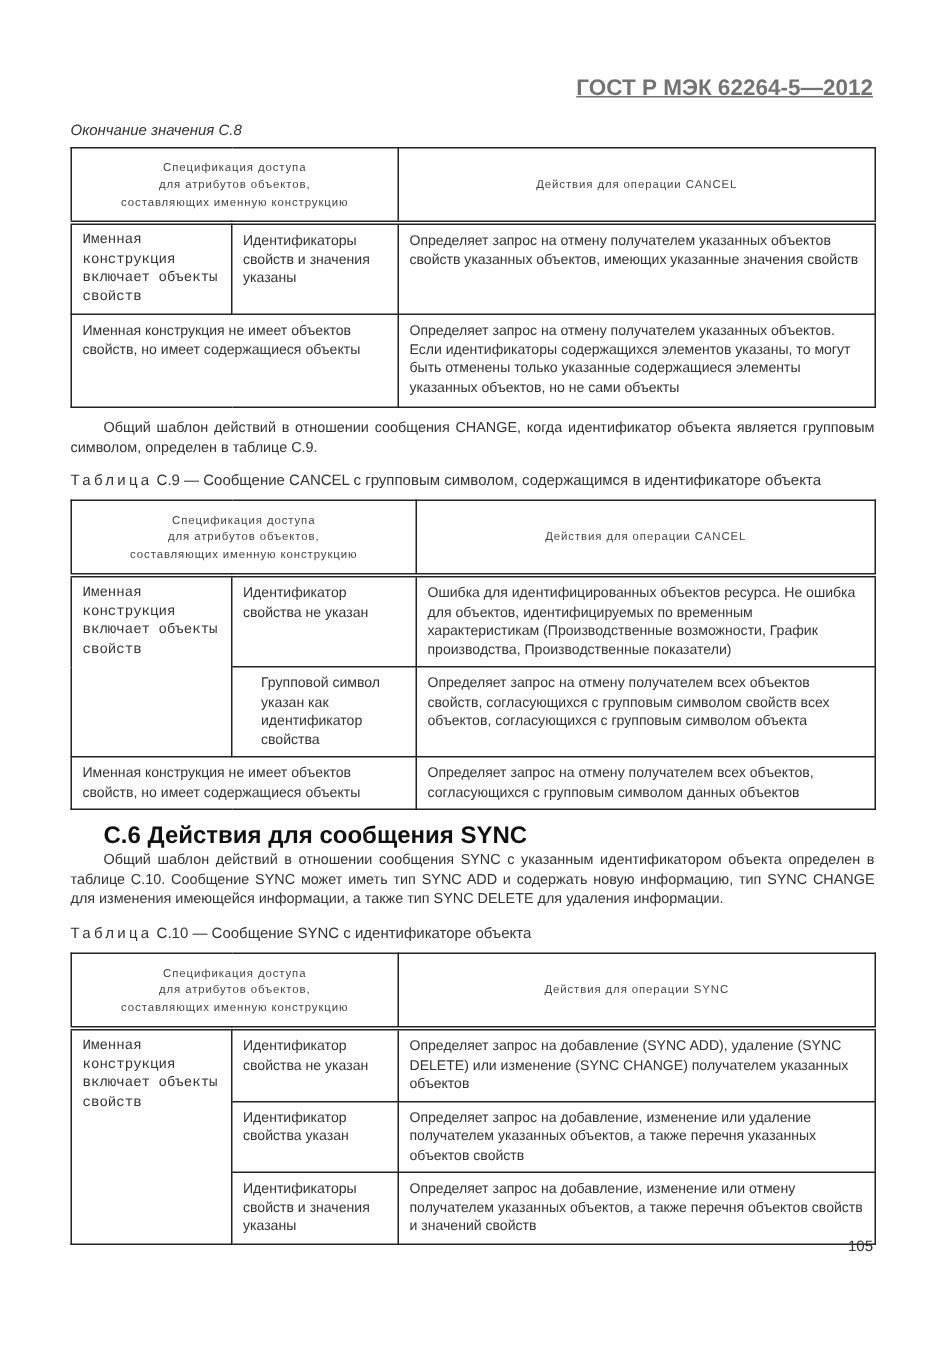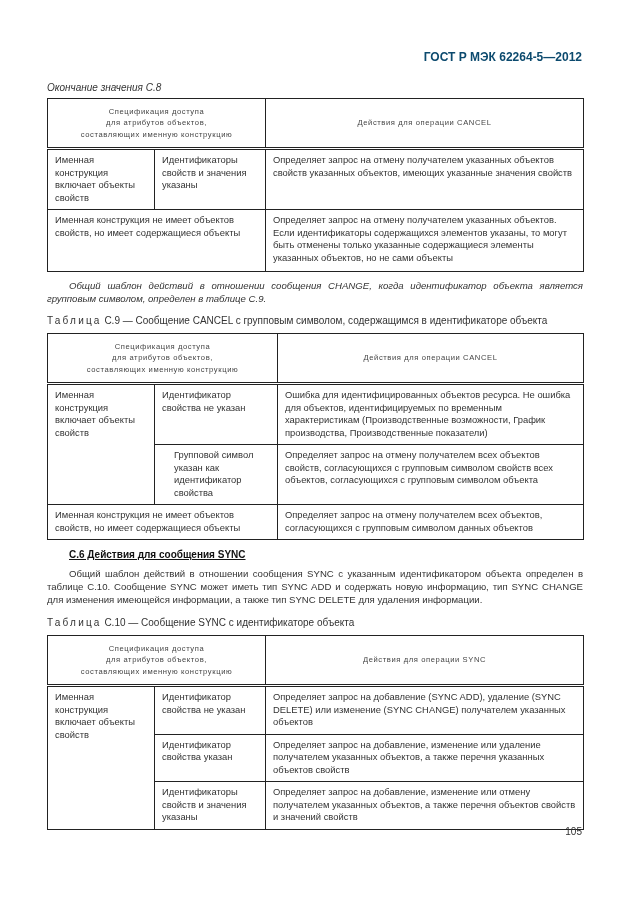--- a/index.html
+++ b/index.html
@@ -1,30 +1,30 @@
 <!DOCTYPE html>
 <html><head>
 <meta charset="utf-8">
 <style>
   html, body { margin:0; padding:0; background:#fff; }
   body { width:630px; height:913px; position:relative; font-family:"Liberation Sans", sans-serif; color:#222; overflow:hidden; }
   .abs { position:absolute; }
-  .header-code { right:48px; top:50px; font-weight:bold; font-size:12px; color:#0c4a6e; }
+  .header-code { right:48px; top:50px; font-weight:bold; font-size:15px; color:#737373;text-decoration:underline; }
   .caption-italic { left:47px; top:82px; font-style:italic; font-size:10px; color:#333; }
   .para { left:47px; width:536px; font-size:9.6px; line-height:13px; text-align:justify; color:#333; }
   .para .indent { display:inline-block; width:22px; }
   .tbl-title { left:47px; font-size:10px; color:#333; }
   .tbl-title .spaced { letter-spacing:2.2px; }
-  .section-head { left:69px; font-weight:bold; font-size:10px; color:#111;text-decoration:underline; }
+  .section-head { left:69px; font-weight:bold; font-size:16px; color:#111; }
   table.doc { position:absolute; left:47px; width:537px; border-collapse:collapse; font-size:9.4px; line-height:12.5px; color:#333; }
   table.doc td, table.doc th { border:1px solid #222; vertical-align:top; padding:4px 5px 5px 7px; text-align:left; font-weight:normal; }
   table.doc th { text-align:center; vertical-align:middle; font-size:7.6px; letter-spacing:0.6px; line-height:11.5px; color:#444; padding:5px; }
   table.doc thead tr { border-bottom:3px double #222; }
   table.doc thead th { border-bottom:3px double #222; }
-  .c1 { width:94px; }
+  .c1 { width:94px;font-family:Liberation Mono, monospace; }
   .c2 { width:98px; }
   .justify { text-align:justify; }
   .pageno { right:48px; top:826px; font-size:10px; color:#333; }
 </style>
 </head>
 <body>
 
 <div class="abs header-code">ГОСТ Р МЭК 62264-5—2012</div>
 
 <div class="abs caption-italic">Окончание значения С.8</div>
@@ -44,21 +44,21 @@
       <td class="c2">Идентификаторы свойств и значения указаны</td>
       <td class="justify">Определяет запрос на отмену получателем указанных объектов свойств указанных объектов, имеющих указанные значения свойств</td>
     </tr>
     <tr>
       <td colspan="2" class="justify" style="height:52px;">Именная конструкция не имеет объектов свойств, но имеет содержащиеся объекты</td>
       <td class="justify">Определяет запрос на отмену получателем указанных объектов. Если идентификаторы содержащихся элементов указаны, то могут быть отменены только указанные содержащиеся элементы указанных объектов, но не сами объекты</td>
     </tr>
   </tbody>
 </table>
 
-<div class="abs para" style="top:279px;font-style:italic;"><span class="indent"></span><span>Общий шаблон действий в отношении сообщения CHANGE, когда идентификатор объекта является групповым символом, определен в таблице С.9.</span></div>
+<div class="abs para" style="top:279px;"><span class="indent"></span><span>Общий шаблон действий в отношении сообщения CHANGE, когда идентификатор объекта является групповым символом, определен в таблице С.9.</span></div>
 
 <div class="abs tbl-title" style="top:315px;"><span class="spaced">Таблица</span><span> С.9 — Сообщение CANCEL с групповым символом, содержащимся в идентификаторе объекта</span></div>
 
 <table class="doc" style="top:333px;">
   <thead>
     <tr>
       <th colspan="2" style="height:38px;white-space:pre-line;">Спецификация доступа
 для атрибутов объектов,
 составляющих именную конструкцию</th>
       <th>Действия для операции CANCEL</th>

